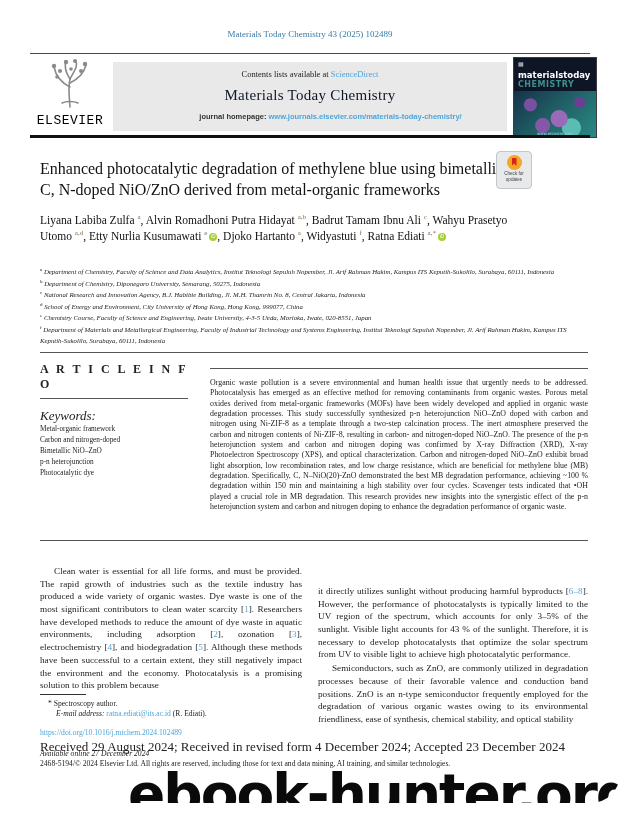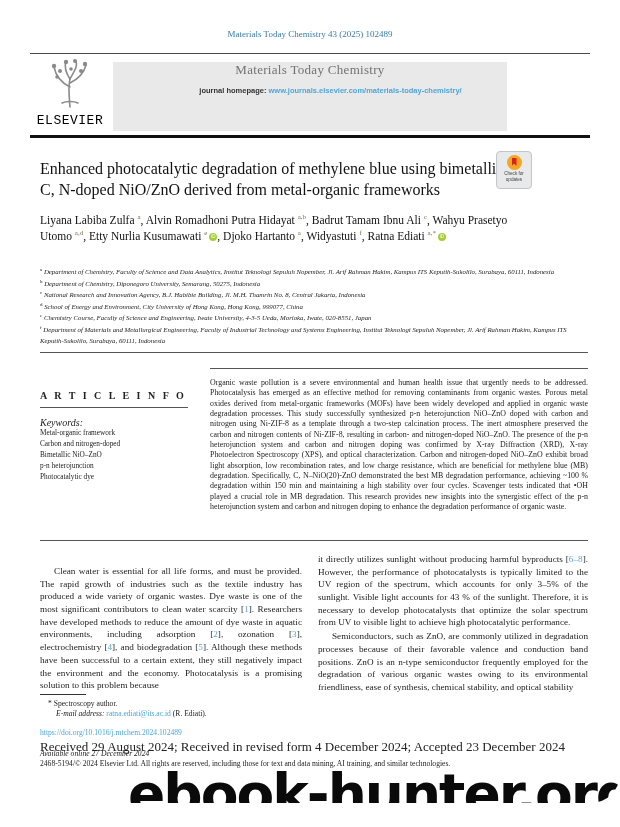--- a/index.html
+++ b/index.html
@@ -11,21 +11,21 @@
   .abs { position:absolute; }
 
   
   .citation { top:29px; left:0; width:620px; text-align:center; font-size:9px; color:#3a7ba8; }
   .rule-thin  { left:30px; width:560px; height:0; border-top:1px solid #4a4a4a; }
   .rule-thick { left:30px; width:560px; height:0; border-top:3px solid #111; }
   .rule-col   { height:0; border-top:1px solid #555; }
 
   .banner { top:62px; left:113px; width:394px; height:69px; background:#e9e9e9; text-align:center; }
   .contents-line { margin-top:7px; font-size:8.5px; color:#222; }
-  .journal-title { margin-top:0; font-size:13px; color:#737373; letter-spacing:.3px; }
+  .journal-title { margin-top:8px; font-size:15px; color:#0f172a; letter-spacing:.3px; }
   .homepage-line { margin-top:8px; font-size:7.5px; font-family:"Liberation Sans", sans-serif; font-weight:bold; color:#333;padding-left:41px; }
   a.link { color:#4da6d8; text-decoration:none; cursor:pointer; }
 
   
   .elsevier { top:57px; left:32px; width:76px; height:76px; text-align:center; }
   .elsevier svg { display:block; margin:0 auto; }
   .elsevier-name { font-size:13px; color:#000000; letter-spacing:.5px; font-family:Liberation Mono, monospace; }
 
   
   .cover { top:57px; left:513px; width:84px; height:81px; background:#0e1626; overflow:hidden; border:1px solid #3c3c3c; }
@@ -52,32 +52,32 @@
   .authors { top:213px; left:40px; width:470px; font-size:11.5px; line-height:1.38; color:#111; }
   .authors sup { font-size:7px; color:#8a6a48; }
   .orcid { display:inline-block; width:8px; height:8px; margin-left:2px; border-radius:50%; background:#a6ce39; color:#fff;
            font-family:"Liberation Sans", sans-serif; font-size:4.5px; line-height:8px; text-align:center; vertical-align:2px; cursor:pointer; }
 
   .affiliations { top:266px; left:40px; width:548px; font-size:6.8px; line-height:1.52; color:#222; }
   .affiliations .aff { font-style:italic; }
   .affiliations sup { font-style:normal; font-size:5px; }
 
   
-  .sec-head { font-size:10px; font-weight:bold; letter-spacing:2.5px; color:#222;margin-top:28px; }
+  .sec-head { font-size:12px; font-weight:bold; letter-spacing:2.5px; color:#222; }
   .info-col { top:362px; left:40px; width:148px; }
   .abs-col  { top:362px; left:210px; width:378px; }
-  .kw-label { margin-top:9px; font-size:10px; font-style:italic; color:#222; }
+  .kw-label { margin-top:9px; font-size:13px; font-style:italic; color:#222; }
   .kw-item  { font-size:7.3px; line-height:1.5; color:#222; }
   .abstract-text { margin-top:9px; font-size:7.9px; line-height:1.31; text-align:justify; color:#1c1c1c; }
 
   
   .intro-left  { top:553px; left:40px;  width:262px; }
   .intro-right { top:553px; left:318px; width:270px; }
   .intro-head { font-size:10px; font-weight:bold; color:#111; }
-  .body-par { font-size:9.2px; line-height:1.38; text-align:justify; color:#1c1c1c; }
+  .body-par { font-size:9.2px; line-height:1.38; text-align:justify; color:#1c1c1c;margin-top:32px; }
   .indent { text-indent:14px; }
   .ref { color:#5aa7d0; }
 
   
   .footnote-rule { top:694px; left:40px; width:46px; height:0; border-top:1px solid #333; }
   .fn1 { top:699px; left:48px; font-size:7.6px; color:#222; }
   .fn2 { top:709px; left:56px; font-size:7.6px; color:#222; }
   .fn2 .em { font-style:italic; }
   .doi { top:728px; left:40px; font-size:7.6px; }
   .meta1 { top:739px; left:40px; font-size:13px; color:#222; }
@@ -115,24 +115,33 @@
             <circle cx="37" cy="14" r="2"></circle>
           <circle cx="13" cy="20" r="1.8"></circle>
             <circle cx="27" cy="12" r="1.8"></circle>
         </g>
       </svg>
     </span>
     <div class="elsevier-name">ELSEVIER</div>
   </div>
 
   <div class="abs banner">
+    <div class="contents-line"><span>Contents lists available at </span><a class="link">ScienceDirect</a></div>
     <div class="journal-title">Materials Today Chemistry</div>
     <div class="homepage-line"><span>journal homepage: </span><a class="link">www.journals.elsevier.com/materials-today-chemistry/</a></div>
   </div>
 
+  <div class="abs cover">
+    <div class="cover-mark">▦</div>
+    <div class="cover-title">materialstoday</div>
+    <div class="cover-sub">CHEMISTRY</div>
+    <div class="cover-art">
+      <div class="cover-foot">www.elsevier.com</div>
+    </div>
+  </div>
 
   <div class="abs rule-thick" style="top:135px"></div>
 
   <div class="abs title">Enhanced photocatalytic degradation of methylene blue using bimetallic C, N-doped NiO/ZnO derived from metal-organic frameworks</div>
 
   <div class="abs badge">
     <div class="badge-circle">
         <div class="badge-bookmark"></div>
       </div>
     <div class="badge-text">

